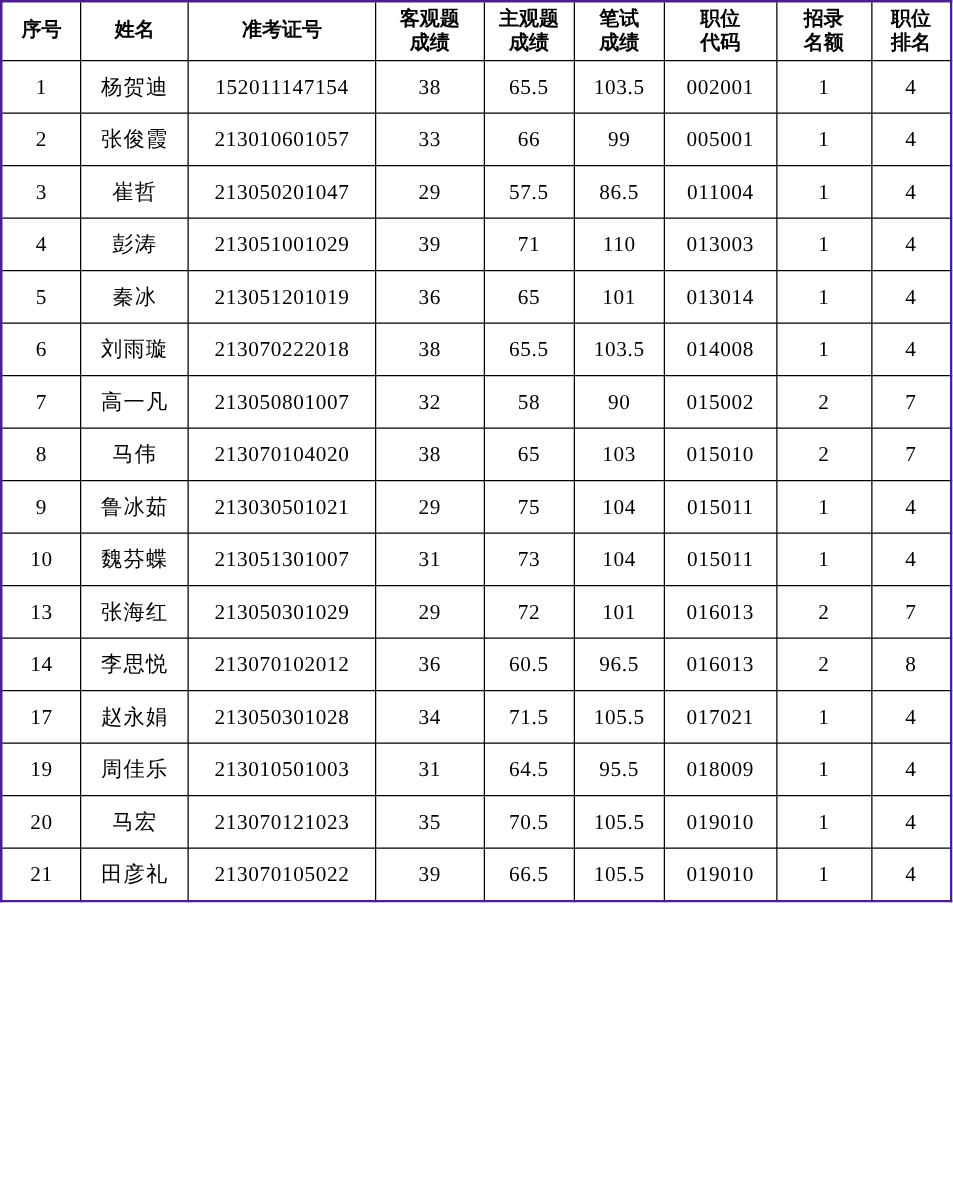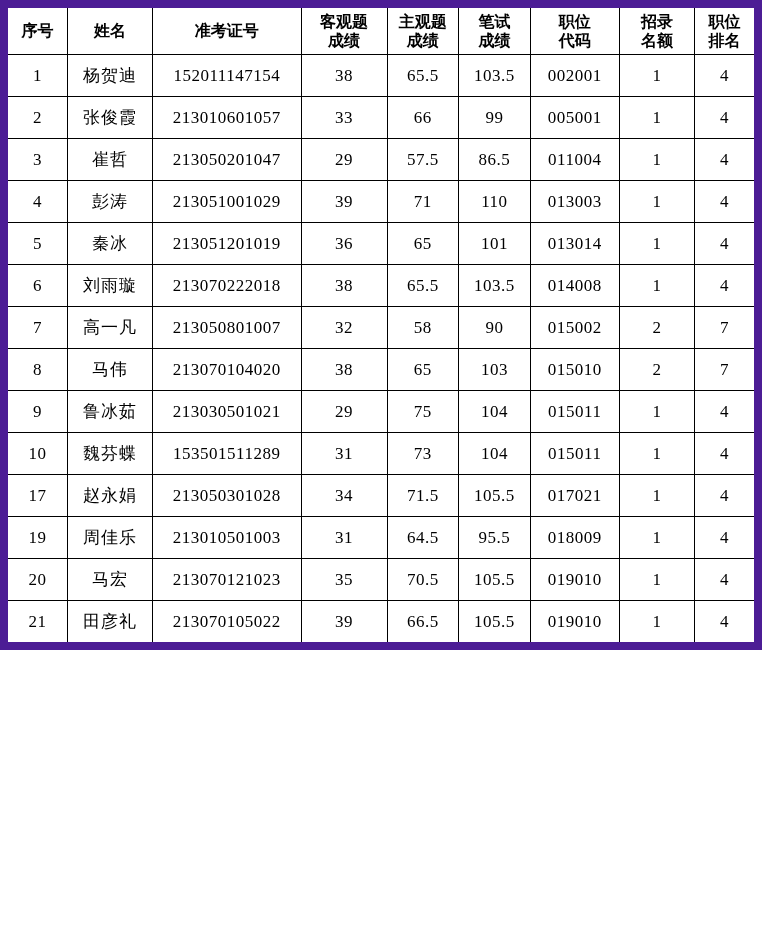--- a/index.html
+++ b/index.html
@@ -9,21 +9,21 @@
   }
   body {
     width: 762px;
     font-family: "Liberation Serif", "DejaVu Serif", serif;
     color: #000000;
   }
   table.score-table {
     width: 762px;
     border-collapse: collapse;
     table-layout: fixed;
-    border: 8px solid #4c1d95;
+    border: 2px solid #4c1d95;
   }
   table.score-table th,
   table.score-table td {
     border: 1px solid #000000;
     text-align: center;
     vertical-align: middle;
     padding: 0 2px;
     overflow: hidden;
   }
   table.score-table th {
@@ -172,27 +172,49 @@
         <td>29</td>
         <td>75</td>
         <td>104</td>
         <td>015011</td>
         <td>1</td>
         <td>4</td>
       </tr>
       <tr>
         <td>10</td>
         <td class="col-name">魏芬蝶</td>
-        <td>153501511289</td>
+        <td>213051301007</td>
         <td>31</td>
         <td>73</td>
         <td>104</td>
         <td>015011</td>
         <td>1</td>
         <td>4</td>
+      </tr>
+      <tr>
+        <td>13</td>
+        <td class="col-name">张海红</td>
+        <td>213050301029</td>
+        <td>29</td>
+        <td>72</td>
+        <td>101</td>
+        <td>016013</td>
+        <td>2</td>
+        <td>7</td>
+      </tr>
+      <tr>
+        <td>14</td>
+        <td class="col-name">李思悦</td>
+        <td>213070102012</td>
+        <td>36</td>
+        <td>60.5</td>
+        <td>96.5</td>
+        <td>016013</td>
+        <td>2</td>
+        <td>8</td>
       </tr>
       <tr>
         <td>17</td>
         <td class="col-name">赵永娟</td>
         <td>213050301028</td>
         <td>34</td>
         <td>71.5</td>
         <td>105.5</td>
         <td>017021</td>
         <td>1</td>

